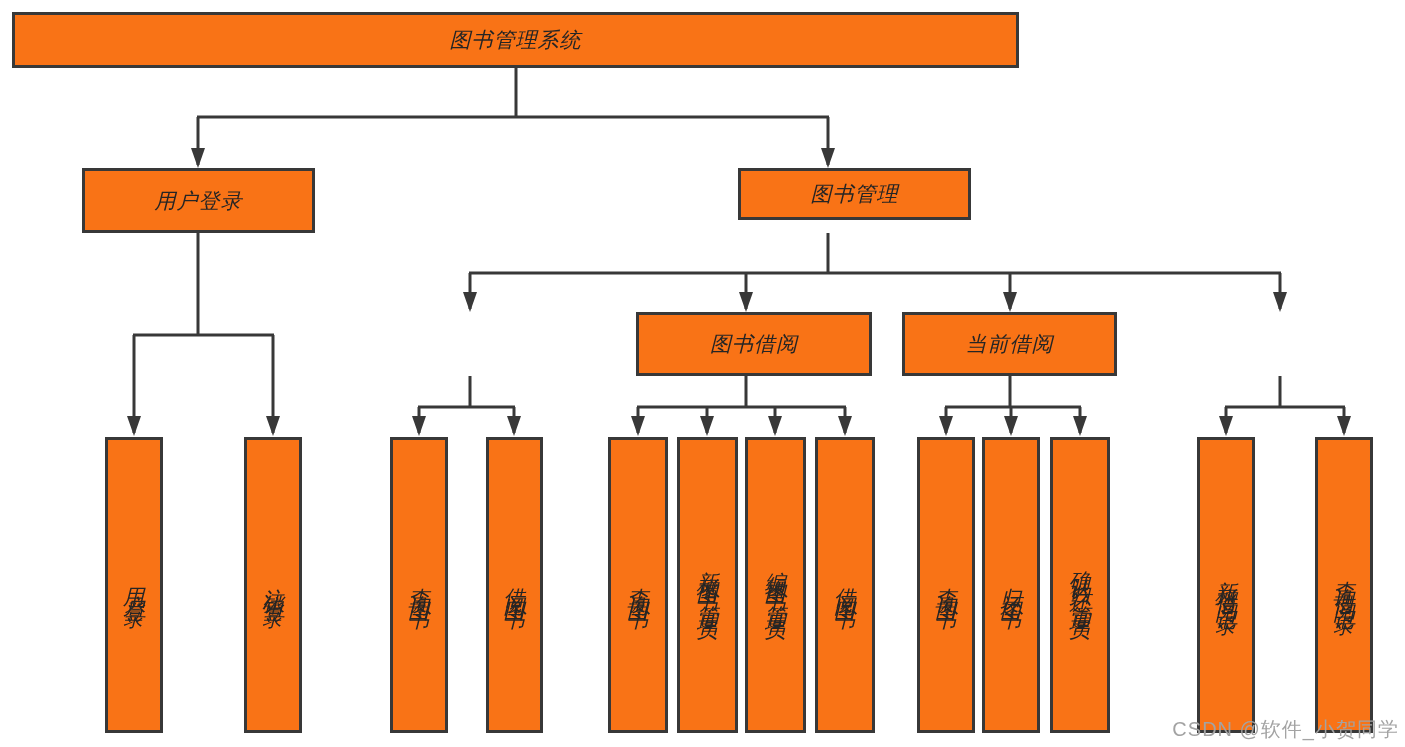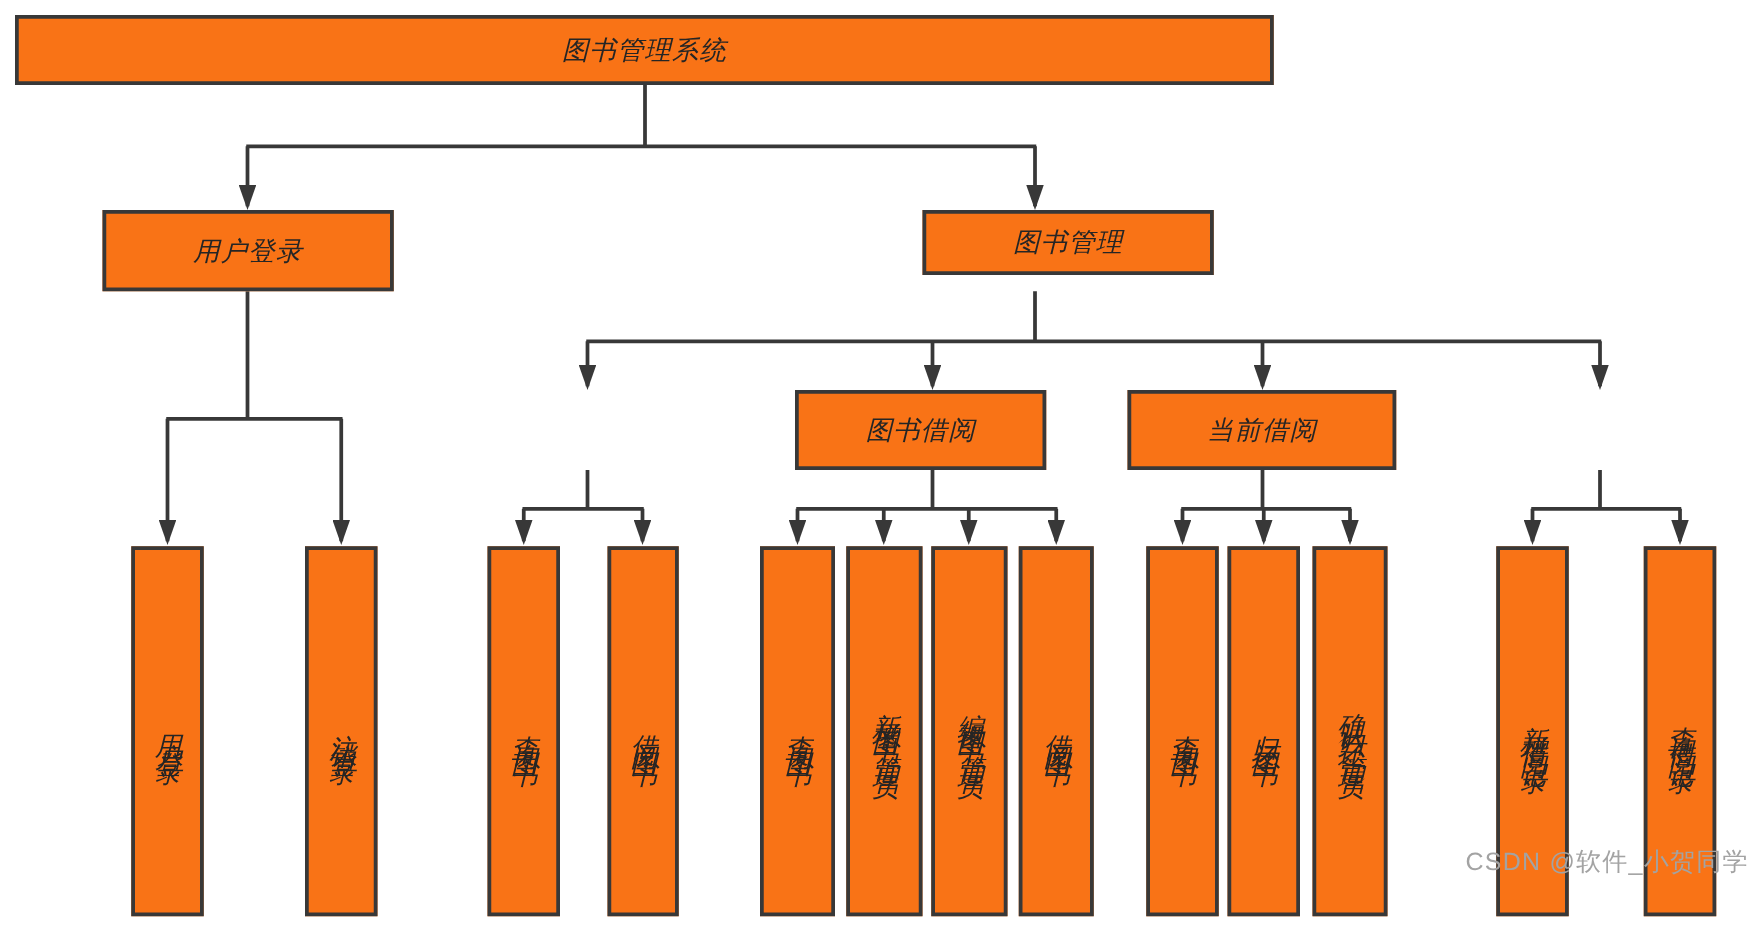--- a/index.html
+++ b/index.html
@@ -19,38 +19,38 @@
   .h{font-size:21px;letter-spacing:1px;white-space:nowrap;}
   .v{
     writing-mode:vertical-rl;text-orientation:mixed;
     font-size:21px;letter-spacing:7px;line-height:1;
   }
   
   #n-root      {left:12px;  top:12px;  width:1007px;height:56px;}
   #n-userlogin {left:82px;  top:168px; width:233px; height:65px;}
   #n-bookmgmt  {left:712px; top:168px; width:233px; height:52px;margin-left:26px;}
   #n-rec       {left:363px; top:312px; width:215px; height:64px;}
-  #n-borrow    {left:636px; top:312px; width:201px; height:64px;}
+  #n-borrow    {left:636px; top:312px; width:236px; height:64px;}
   #n-current   {left:902px; top:312px; width:215px; height:64px;}
   #n-records   {left:1172px;top:312px; width:216px; height:64px;}
   #l-u1 {left:105px; top:437px;width:58px;height:296px;}
   #l-u2 {left:244px; top:437px;width:58px;height:296px;}
   #l-r1 {left:390px; top:437px;width:58px;height:296px;}
   #l-r2 {left:486px; top:437px;width:57px;height:296px;}
   #l-b1 {left:608px; top:437px;width:60px;height:296px;}
   #l-b2 {left:677px; top:437px;width:61px;height:296px;}
   #l-b3 {left:745px; top:437px;width:61px;height:296px;}
   #l-b4 {left:815px; top:437px;width:60px;height:296px;}
   #l-c1 {left:917px; top:437px;width:58px;height:296px;}
   #l-c2 {left:982px; top:437px;width:58px;height:296px;}
   #l-c3 {left:1050px;top:437px;width:60px;height:296px;}
   #l-q1 {left:1197px;top:437px;width:58px;height:296px;}
   #l-q2 {left:1315px;top:437px;width:58px;height:296px;}
   .watermark{
-    position:absolute;right:6px;top:676px;z-index:3;
+    position:absolute;right:6px;top:716px;z-index:3;
     font-size:20px;color:#a3a3a3;letter-spacing:1px;white-space:nowrap;
   }
 </style>
 </head>
 <body>
 
 <div id="canvas">
 
   <svg class="wires" viewBox="0 0 1405 747" xmlns="http://www.w3.org/2000/svg">
     <defs>

